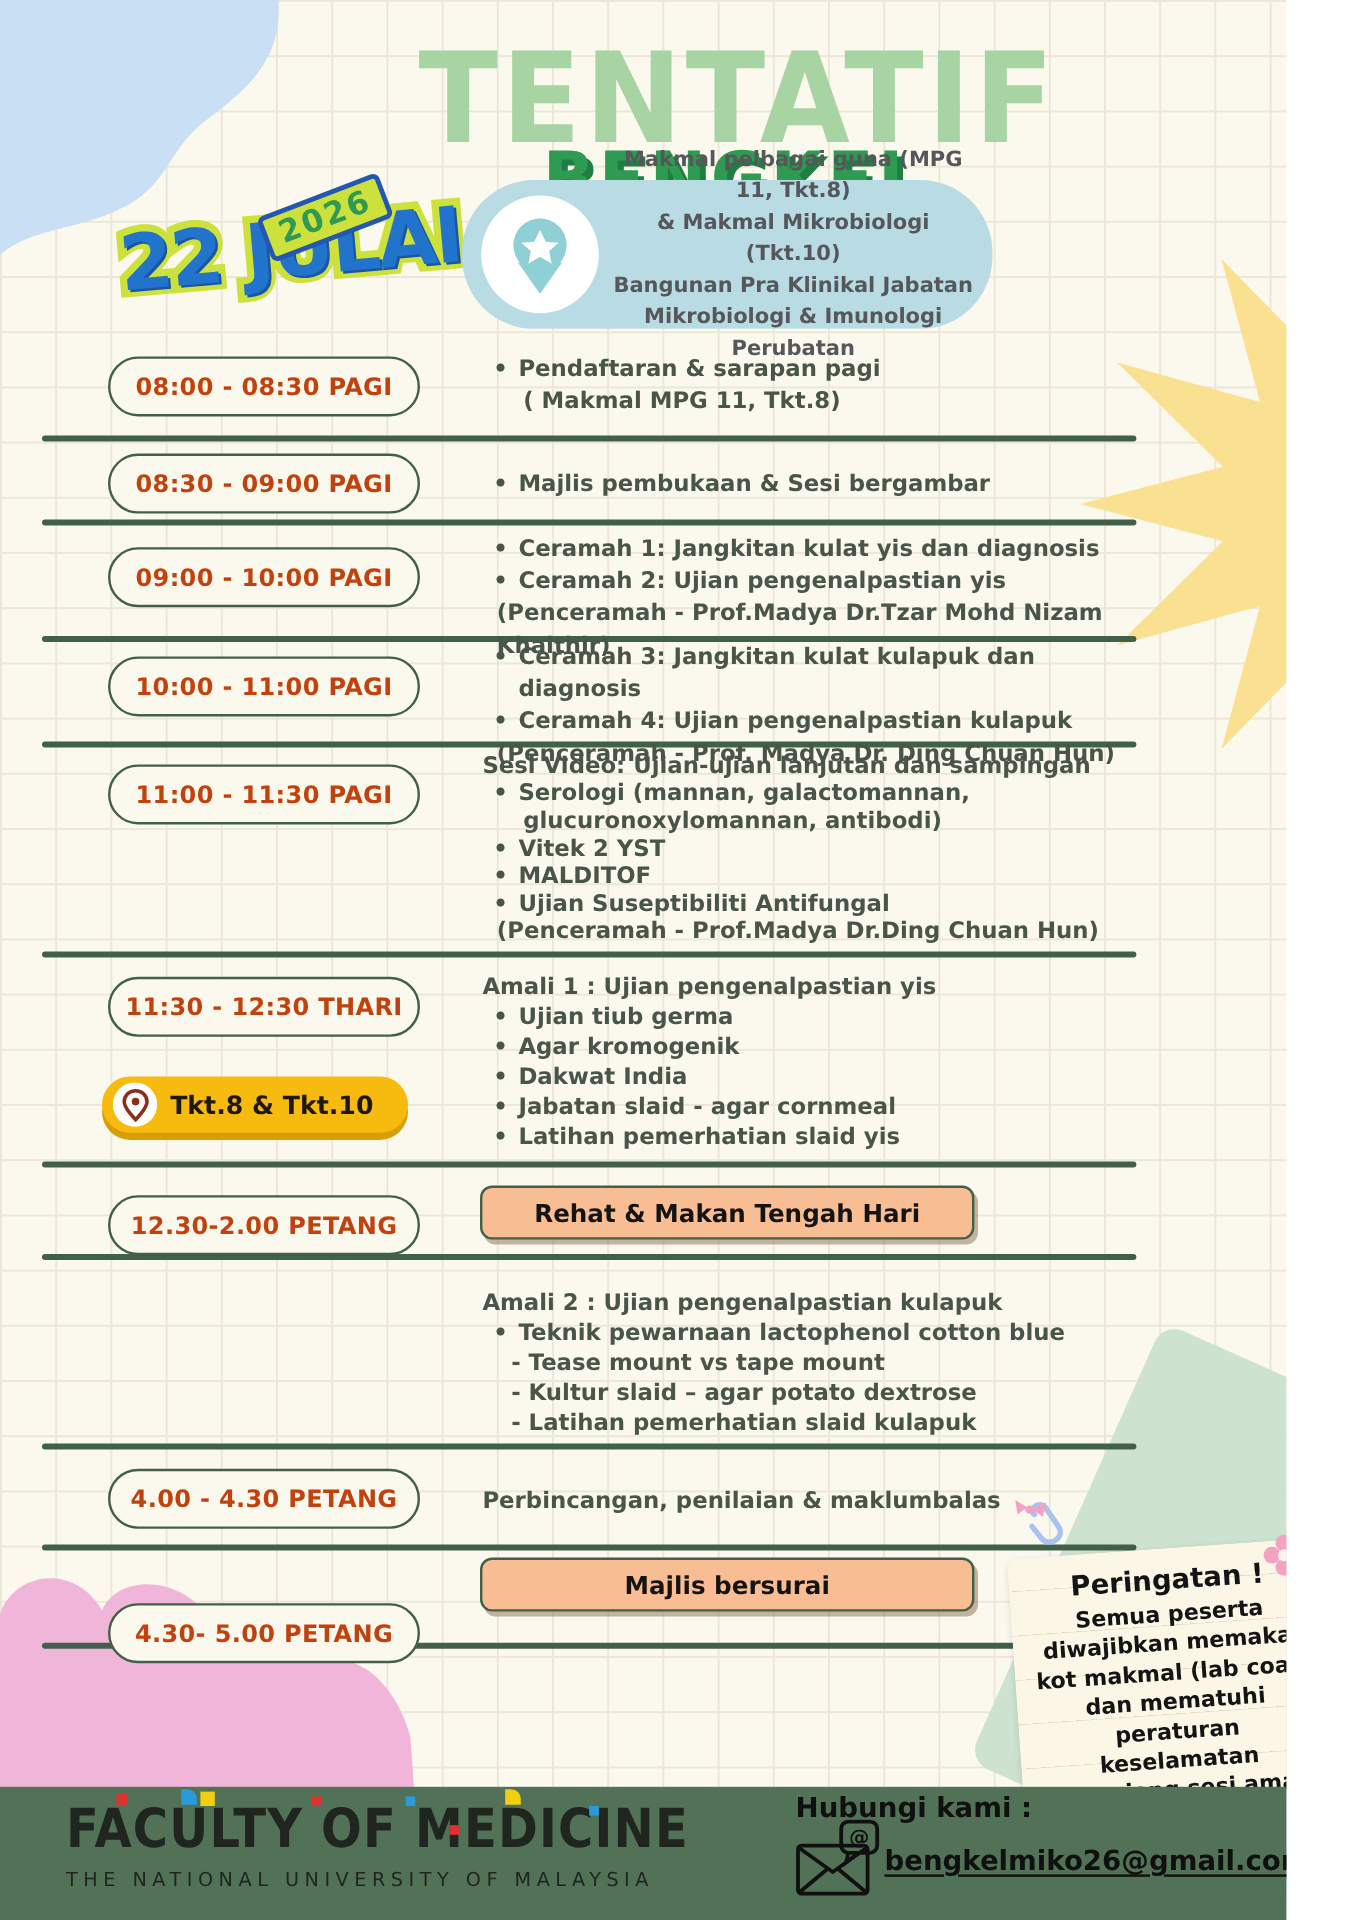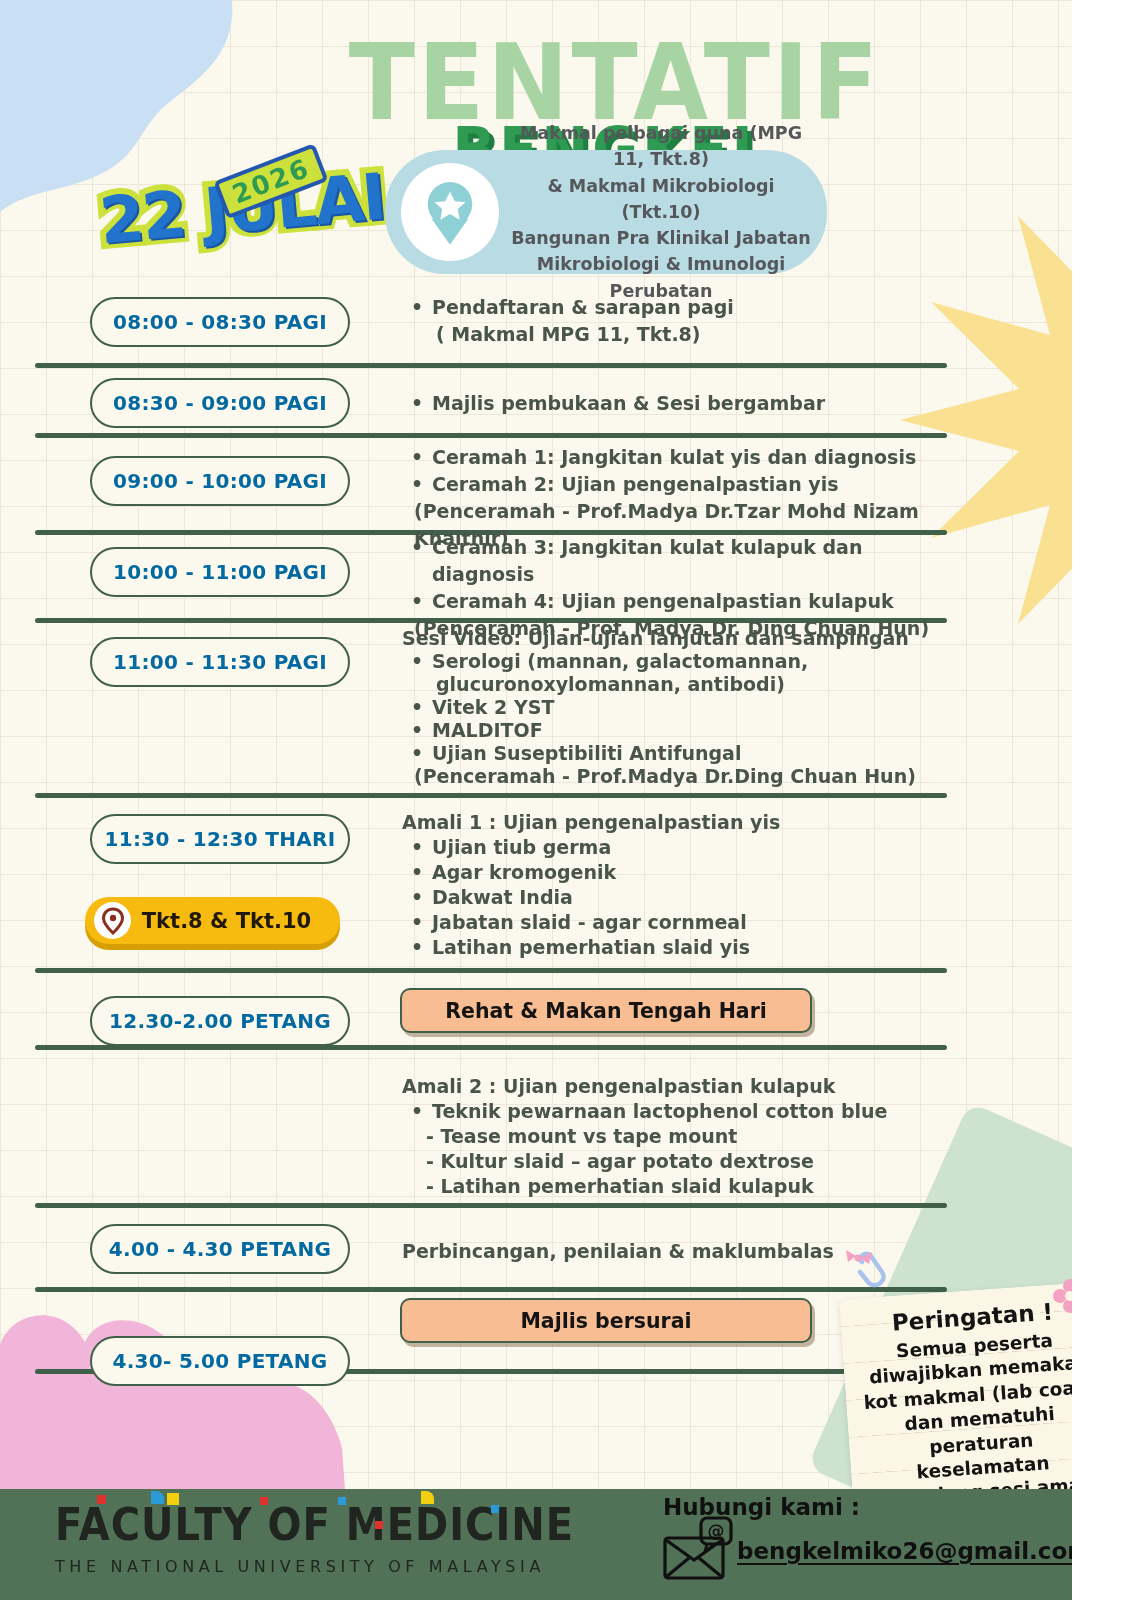--- a/index.html
+++ b/index.html
@@ -25,21 +25,21 @@
   .date-outline{-webkit-text-stroke:12px #cde13c;color:#cde13c;text-shadow:0 0 0 #cde13c;}
   .date-fill{color:#2273cc;text-shadow:2px 2px 0 #1a57a3;}
   .year-badge{position:absolute;left:120px;top:6px;transform:rotate(-16deg);background:#cde13c;border:4px solid #2357b0;border-radius:6px;padding:1px 10px;font-size:26px;font-weight:bold;letter-spacing:2px;color:#2f9a51;}
 
   .loc-box{left:385px;top:150px;width:442px;height:124px;background:#b9dce4;border-radius:60px;}
   .loc-circle{position:absolute;left:16px;top:13px;width:98px;height:98px;background:#ffffff;border-radius:50%;display:flex;align-items:center;justify-content:center;}
   .loc-text{position:absolute;left:122px;top:8px;width:308px;height:108px;display:flex;flex-direction:column;justify-content:center;text-align:center;font-size:17.5px;font-weight:bold;color:#55575a;line-height:1.5;}
 
   
   .divider{left:35px;width:912px;height:4.5px;background:#41604a;border-radius:3px;}
-  .pill-time{left:90px;width:260px;height:50px;border:2.5px solid #41604a;border-radius:27px;background:#fbf8ee;display:flex;align-items:center;justify-content:center;font-weight:bold;font-size:20px;letter-spacing:.3px;color:#0369a1;box-sizing:border-box;}
+  .pill-time{left:90px;width:260px;height:50px;border:2.5px solid #41604a;border-radius:27px;background:#fbf8ee;display:flex;align-items:center;justify-content:center;font-weight:bold;font-size:20px;letter-spacing:.3px;color:#c2410c;box-sizing:border-box;}
   .content{left:402px;width:548px;font-weight:bold;font-size:19px;color:#4a5549;}
   .content .ln{position:relative;line-height:27px;}
   .content.lh25 .ln{line-height:25px;}
   .content.lh23 .ln{line-height:23px;}
   .ln.b{padding-left:30px;}
   .ln.b::before{content:"\2022";position:absolute;left:9px;}
   .ln.c1{padding-left:12px;}
   .ln.c2{padding-left:34px;}
   .ln.c3{padding-left:24px;}
   .btn{left:400px;width:412px;height:45px;background:#f8bd92;border:2.5px solid #41604a;border-radius:10px;display:flex;align-items:center;justify-content:center;font-weight:bold;font-size:20.5px;color:#141414;box-sizing:border-box;box-shadow:3px 4px 0 rgba(125,95,60,.45);}

